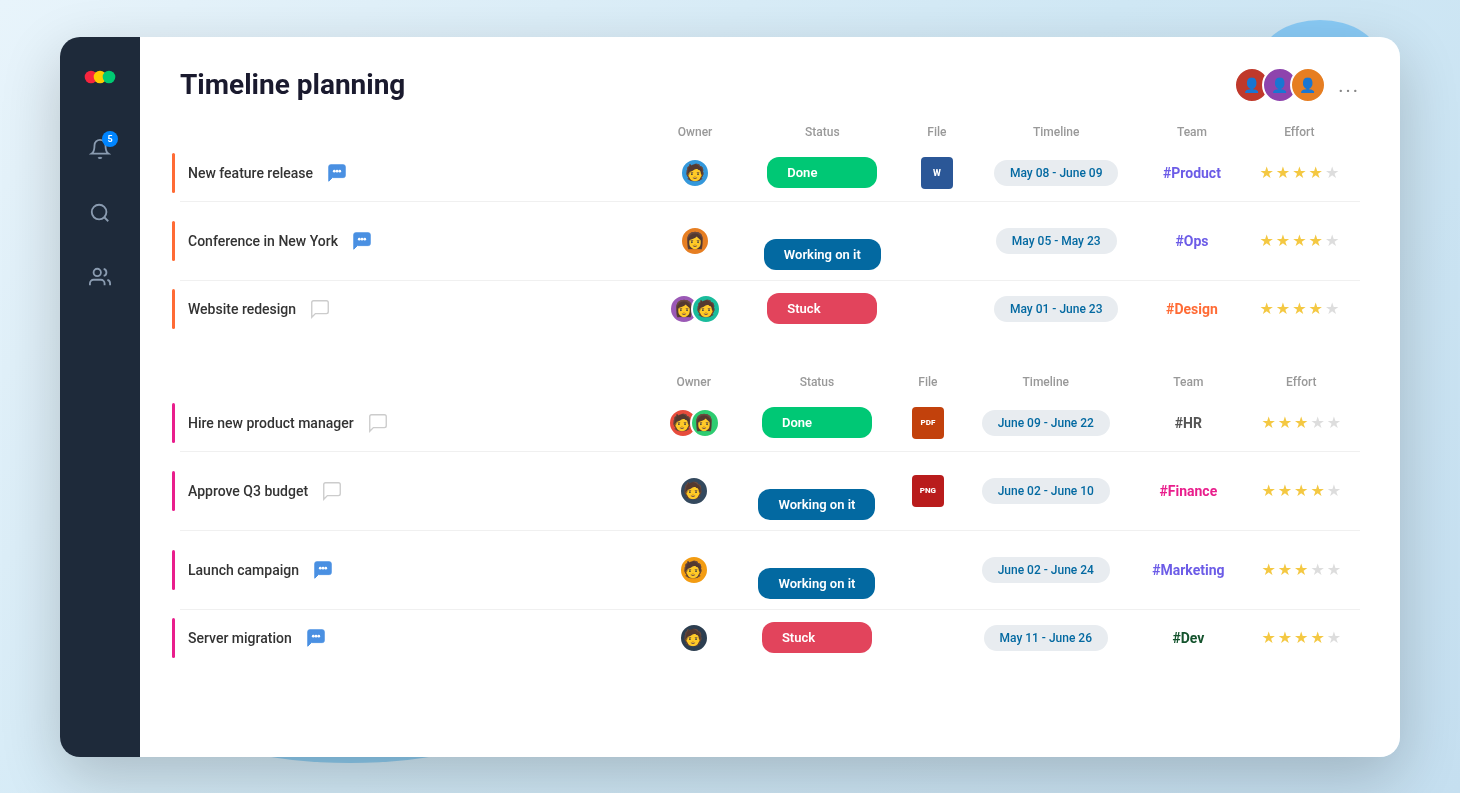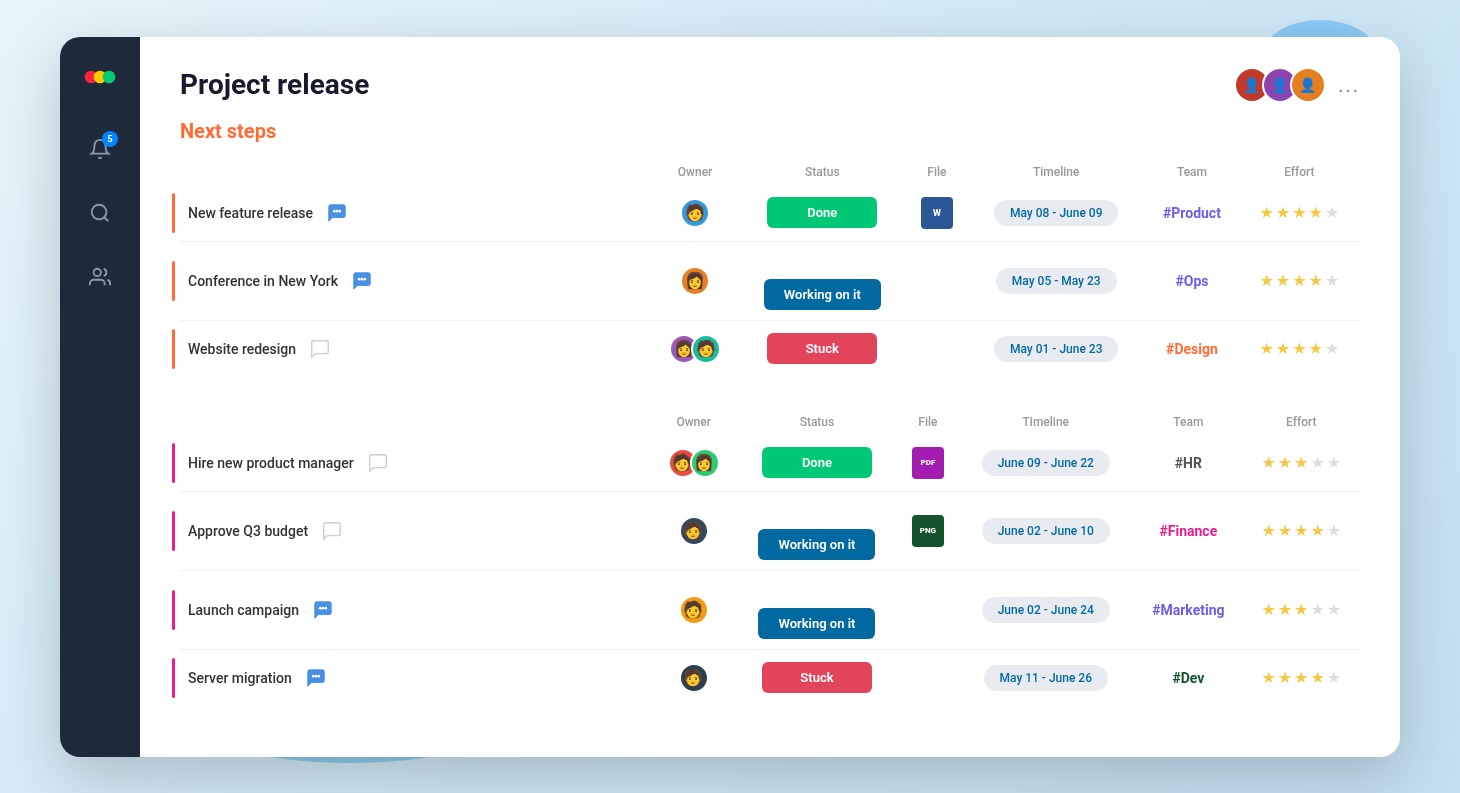--- a/index.html
+++ b/index.html
@@ -202,26 +202,26 @@
     .accent-orange { background: #ff6b35; }
     .accent-pink { background: #e91e8c; }
     .td-center {
       text-align: center;
       padding: 10px 8px;
       vertical-align: middle;
     }
     .status-badge {
       display: inline-block;
       padding: 8px 20px;
-      border-radius: 6px;
+      border-radius: 12px;
       color: white;
       font-size: 13px;
       font-weight: 600;
       min-width: 110px;
-      text-align: center;
+      text-align: left;
     }
     .status-done { background: #00c875; }
     .status-working { background: #0369a1; margin-top: 27px; }
     .status-stuck { background: #e2445c; }
     .timeline-badge {
       display: inline-block;
       padding: 6px 16px;
       border-radius: 20px;
       background: #e8ecf0;
       color: #0369a1;
@@ -252,22 +252,22 @@
       width: 32px;
       height: 32px;
       border-radius: 4px;
       align-items: center;
       justify-content: center;
       font-size: 9px;
       font-weight: 800;
       color: white;
     }
     .file-word { background: #2b5797; }
-    .file-pdf { background: #a21caf; }
-    .file-png { background: #14532d; }
+    .file-pdf { background: #c2410c; }
+    .file-png { background: #b91c1c; }
     .chat-icon {
       width: 28px;
       height: 28px;
       display: flex;
       align-items: center;
       justify-content: center;
     }
     .owner-avatars {
       display: flex;
       justify-content: center;
@@ -324,34 +324,33 @@
         <circle cx="9" cy="7" r="4"></circle>
         <path d="M23 21v-2a4 4 0 0 0-3-3.87"></path>
         <path d="M16 3.13a4 4 0 0 1 0 7.75"></path>
       </svg>
     </div>
   </div>
 
   <div class="main-content">
 
     <div class="header">
-      <h1 class="page-title">Project release</h1>
+      <h1 class="page-title">Timeline planning</h1>
       <div class="header-right">
         <div class="avatar-group">
           <div class="avatar" style="background:#c0392b; width:36px; height:36px; border-radius:50%; border:2px solid white; display:flex; align-items:center; justify-content:center; color:white; font-weight:bold; font-size:14px;">👤</div>
           <div class="avatar" style="background:#8e44ad; width:36px; height:36px; border-radius:50%; border:2px solid white; display:flex; align-items:center; justify-content:center; color:white; font-weight:bold; font-size:14px; margin-left:-8px;">👤</div>
           <div class="avatar" style="background:#e67e22; width:36px; height:36px; border-radius:50%; border:2px solid white; display:flex; align-items:center; justify-content:center; color:white; font-weight:bold; font-size:14px; margin-left:-8px;">👤</div>
         </div>
         <div class="more-btn">...</div>
       </div>
     </div>
 
 
     <div>
-      <div class="section-title next-steps">Next steps</div>
       <table class="table">
         <thead>
           <tr>
             <th></th>
             <th>Owner</th>
             <th>Status</th>
             <th>File</th>
             <th>Timeline</th>
             <th>Team</th>
             <th>Effort</th>

